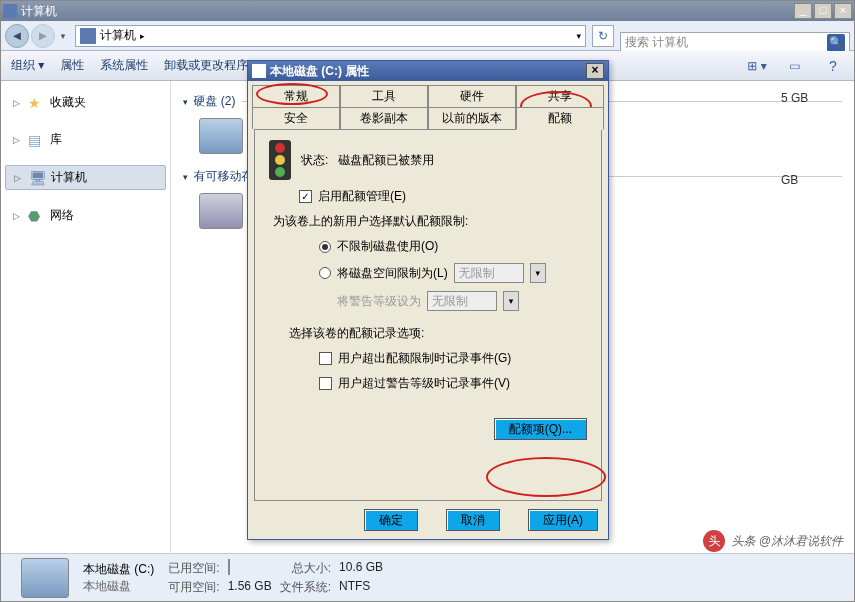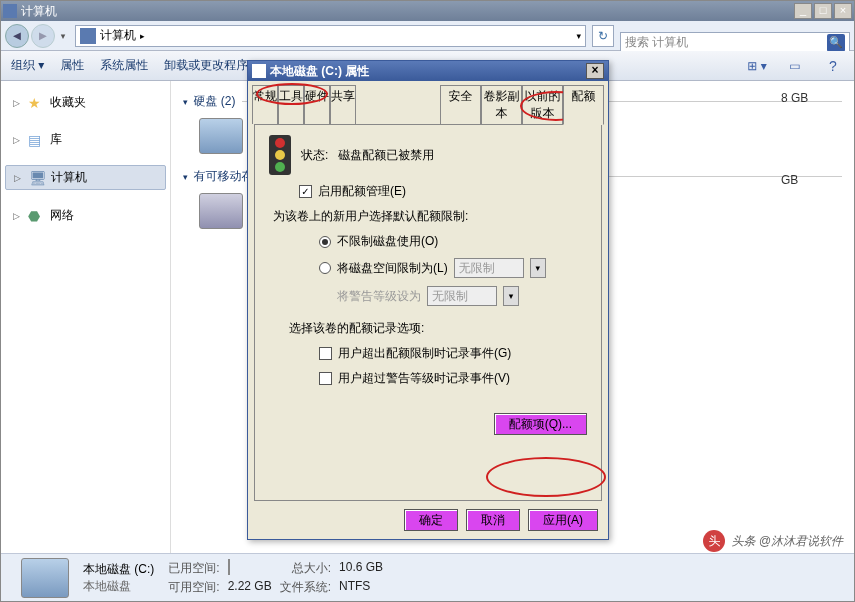--- a/index.html
+++ b/index.html
@@ -60,21 +60,21 @@
 .status-grid .val { color: #222; }
 .prog { width: 130px; height: 12px; border: 1px solid #888; background: #fff; position: relative; }
 .prog-fill { height: 100%; background: #2a4a9a; width: 15%; }
 
 
 .dialog { position: absolute; left: 247px; top: 60px; width: 362px; height: 480px; background: #ece9d8; border: 1px solid #3a5a9a; box-shadow: 2px 2px 6px rgba(0,0,0,0.3); display: flex; flex-direction: column; }
 .dlg-title { height: 20px; background: linear-gradient(#5a7ab8, #3a5a9a); color: #fff; display: flex; align-items: center; padding: 0 4px; font-weight: bold; }
 .dlg-title .dicon { width: 14px; height: 14px; background: #fff; margin-right: 4px; }
 .dlg-close { width: 18px; height: 16px; background: #d4d0c8; border: 1px solid #555; color: #000; text-align: center; line-height: 13px; margin-left: auto; font-family: Arial; }
 
-.tabs { display: flex; flex-direction: row; padding: 4px 4px 0; justify-content: space-between; }
+.tabs { display: flex; flex-direction: column; padding: 4px 4px 0; justify-content: space-between; }
 .tab-row { display: flex; }
 .tab { border: 1px solid #888; border-bottom: none; background: #ece9d8; padding: 2px 0; text-align: center; font-size: 12px; cursor: default; position: relative; }
 .tab.r1 { flex: 1; }
 .tab.active { background: #ece9d8; z-index: 2; border-bottom: 1px solid #ece9d8; margin-bottom: -1px; }
 .tab-body { flex: 1; border: 1px solid #888; margin: 0 6px; background: #ece9d8; padding: 10px 14px; display: flex; flex-direction: column; gap: 8px; }
 
 .redcircle { position: absolute; border: 2px solid #d02020; border-radius: 50%; pointer-events: none; }
 
 .status-row { display: flex; align-items: center; gap: 10px; }
 .traffic { width: 22px; height: 40px; background: #333; border-radius: 3px; display: flex; flex-direction: column; align-items: center; justify-content: space-around; padding: 2px; }
@@ -85,21 +85,21 @@
 
 .form-row { display: flex; align-items: center; gap: 6px; margin-left: 30px; }
 .form-row.indent2 { margin-left: 50px; }
 .checkbox { width: 13px; height: 13px; border: 1px solid #555; background: #fff; display: inline-flex; align-items: center; justify-content: center; font-size: 10px; }
 .radio { width: 12px; height: 12px; border: 1px solid #555; border-radius: 50%; background: #fff; display: inline-flex; align-items: center; justify-content: center; }
 .radio.checked::after { content: ""; width: 6px; height: 6px; background: #333; border-radius: 50%; }
 .combo { width: 70px; height: 20px; border: 1px solid #888; background: #eee; display: flex; align-items: center; padding: 0 4px; color: #888; }
 .combo-dd { width: 16px; height: 20px; border: 1px solid #888; background: #ddd; text-align: center; font-size: 9px; line-height: 18px; }
 .disabled-text { color: #999; }
 
-.dlg-btn { height: 22px; border: 1px solid #555; background: #d946ef; padding: 0 14px; box-shadow: 1px 1px 0 #fff inset; cursor: default; }
+.dlg-btn { height: 22px; border: 1px solid #555; background: #0ea5e9; padding: 0 14px; box-shadow: 1px 1px 0 #fff inset; cursor: default; margin-left: 20px; }
 .dlg-buttons { display: flex; gap: 8px; justify-content: flex-end; padding: 8px 10px; }
 
 .quota-btn-row { display: flex; justify-content: flex-end; margin-top: 18px; }
 
 .watermark { position: absolute; right: 12px; bottom: 50px; color: #666; font-size: 16px; display: flex; align-items: center; gap: 6px; font-style: italic; }
 .wm-icon { width: 22px; height: 22px; border-radius: 50%; background: #d04040; color: #fff; display: flex; align-items: center; justify-content: center; font-size: 12px; font-style: normal; }
 </style>
 </head>
 <body>
 
@@ -189,41 +189,41 @@
         <span class="group-line"></span>
       </div>
       <div class="drive-item">
         <div class="drive-icon floppy-icon"></div>
         <div class="drive-info">
           <span>软</span>
         </div>
       </div>
 
       <div class="right-pane-text">
-        <div style="margin-bottom:68px">8 GB</div>
+        <div style="margin-bottom:68px">5 GB</div>
         <div>GB</div>
       </div>
     </div>
   </div>
 
   <div class="statusbar">
     <div class="status-icon"></div>
     <div>
       <div>本地磁盘 (C:)</div>
       <div style="color:#666">本地磁盘</div>
     </div>
     <div class="status-grid">
       <span class="lbl">已用空间:</span>
       <span class="val"><span class="prog"><span class="prog-fill"></span></span></span>
       <span class="lbl">总大小:</span>
       <span class="val">10.6 GB</span>
       <span></span>
         <span></span>
       <span class="lbl">可用空间:</span>
-      <span class="val">2.22 GB</span>
+      <span class="val">1.56 GB</span>
       <span class="lbl">文件系统:</span>
       <span class="val">NTFS</span>
     </div>
   </div>
 </div>
 
 <div class="dialog">
   <div class="dlg-title">
     <span class="dicon"></span>
     <span>本地磁盘 (C:) 属性</span>

